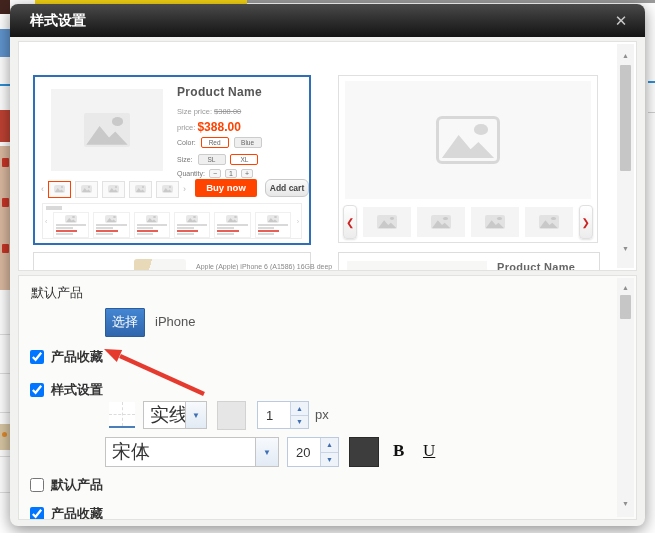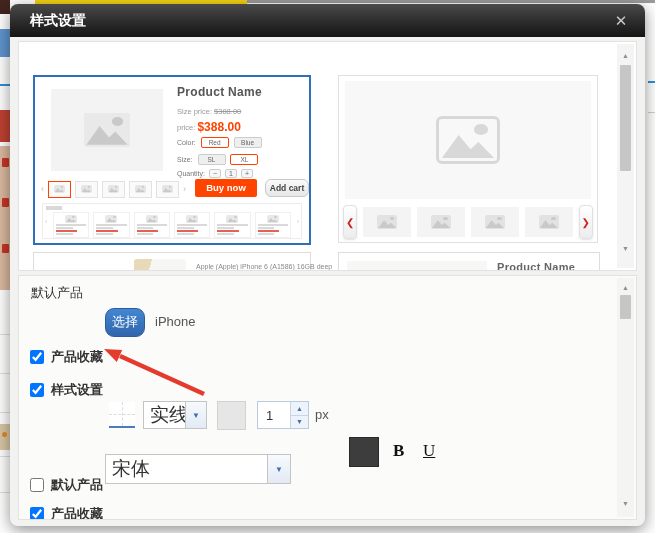--- a/index.html
+++ b/index.html
@@ -111,38 +111,38 @@
 
   
   .sbar{position:absolute;right:2px;top:2px;bottom:2px;width:17px;background:#f4f4f4;}
   .sb-up,.sb-dn{position:absolute;left:0;right:0;text-align:center;font-size:7px;color:#8f8f8f;cursor:pointer;}
   .sb-thumb{position:absolute;left:3px;width:11px;background:#c6c6c6;border-radius:1px;cursor:pointer;}
 
   
   .lbl{position:absolute;font-size:13px;color:#333333;font-weight:normal;}
   .btn-select{
     position:absolute;left:86px;top:32px;width:38px;height:27px;
-    background:linear-gradient(#4486d2,#2f66ad);border:1px solid #2c5c9c;border-radius:9px;
+    background:linear-gradient(#4486d2,#2f66ad);border:1px solid #2c5c9c;border-radius:1px;
     color:#ffffff;font-size:13px;text-align:center;line-height:26px;cursor:pointer;
   }
   .sel-val{position:absolute;left:136px;top:38px;font-size:13px;color:#555555;font-weight:normal;}
   .cbrow{position:absolute;left:11px;display:flex;align-items:center;gap:7px;}
   .cbrow input{width:14px;height:14px;margin:0;cursor:pointer;}
   .cbrow .cb-label{font-size:13px;color:#333333;font-weight:bold;}
 
   .border-widget{position:absolute;left:90px;top:126px;width:26px;height:24px;background:#ffffff;border-bottom:2px solid #4a7ebb;}
   .border-widget::before{content:"";position:absolute;left:0;right:0;top:50%;border-top:1px dashed #dcdcdc;}
   .border-widget::after{content:"";position:absolute;top:0;bottom:0;left:50%;border-left:1px dashed #dcdcdc;}
 
   .dd{position:absolute;background:#ffffff;border:1px solid #c4c4c4;cursor:pointer;}
   .dd-txt{position:absolute;left:6px;top:0;bottom:0;display:flex;align-items:center;font-size:19px;color:#333;}
   .dd-btn{position:absolute;right:0;top:0;bottom:0;width:20px;border-left:1px solid #c4c4c4;
     background:linear-gradient(#f7fafd,#e2eaf4);color:#3f6fb5;font-size:8px;display:flex;align-items:center;justify-content:center;}
   .dd-style{left:124px;top:125px;width:62px;height:26px;}
-  .dd-font{left:86px;top:178px;width:172px;height:28px;padding-left:12px;}
+  .dd-font{left:86px;top:161px;width:172px;height:28px;}
 
   .swatch{position:absolute;cursor:pointer;}
   .swatch-border{left:198px;top:125px;width:27px;height:27px;background:#e6e6e6;border:1px solid #d2d2d2;}
   .swatch-font{left:330px;top:161px;width:28px;height:28px;background:#3d3d3d;border:1px solid #2a2a2a;}
 
   .spin{position:absolute;background:#ffffff;border:1px solid #bccadf;}
   .spin-border{left:238px;top:125px;width:50px;height:26px;}
   .spin-font{left:268px;top:161px;width:50px;height:28px;}
   .sp-val{position:absolute;left:8px;top:0;bottom:0;display:flex;align-items:center;font-size:13px;color:#333;}
   .sp-btns{position:absolute;right:0;top:0;bottom:0;width:17px;border-left:1px solid #c9d4e6;display:flex;flex-direction:column;}
@@ -366,20 +366,27 @@
         <span class="sp-up">▲</span>
         <span class="sp-dn">▼</span>
       </span>
     </div>
     <div class="unit">px</div>
 
     <div class="dd dd-font">
       <span class="dd-txt">宋体</span>
       <span class="dd-btn" style="width:22px">▼</span>
     </div>
+    <div class="spin spin-font">
+      <span class="sp-val">20</span>
+      <span class="sp-btns">
+        <span class="sp-up">▲</span>
+        <span class="sp-dn">▼</span>
+      </span>
+    </div>
     <div class="swatch swatch-font"></div>
     <div class="fmt fmt-b">B</div>
     <div class="fmt fmt-u">U</div>
 
     <div class="cbrow" style="top:200px">
       <input type="checkbox" style="">
       <span class="cb-label">默认产品</span>
     </div>
 
     <div class="cbrow" style="top:229px">

